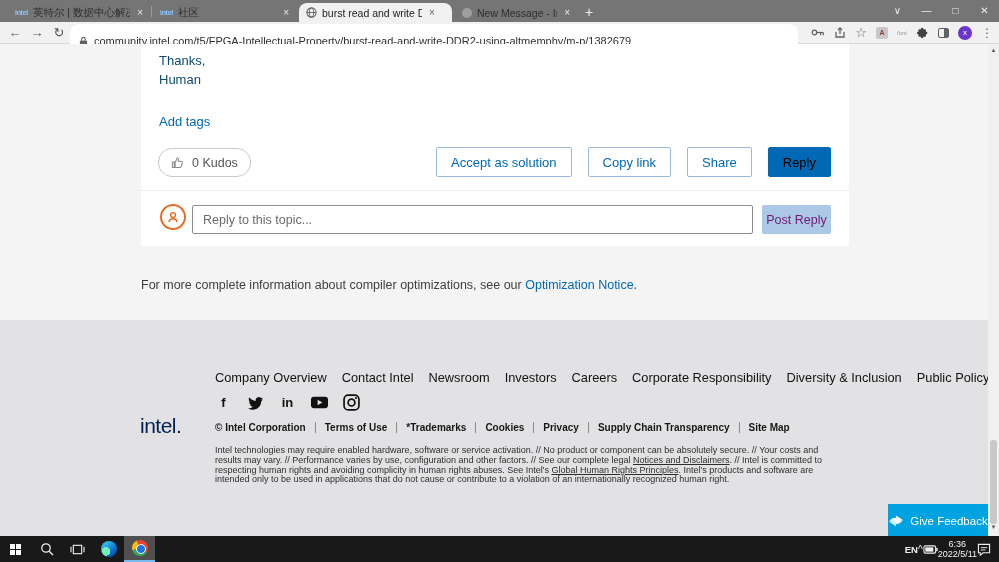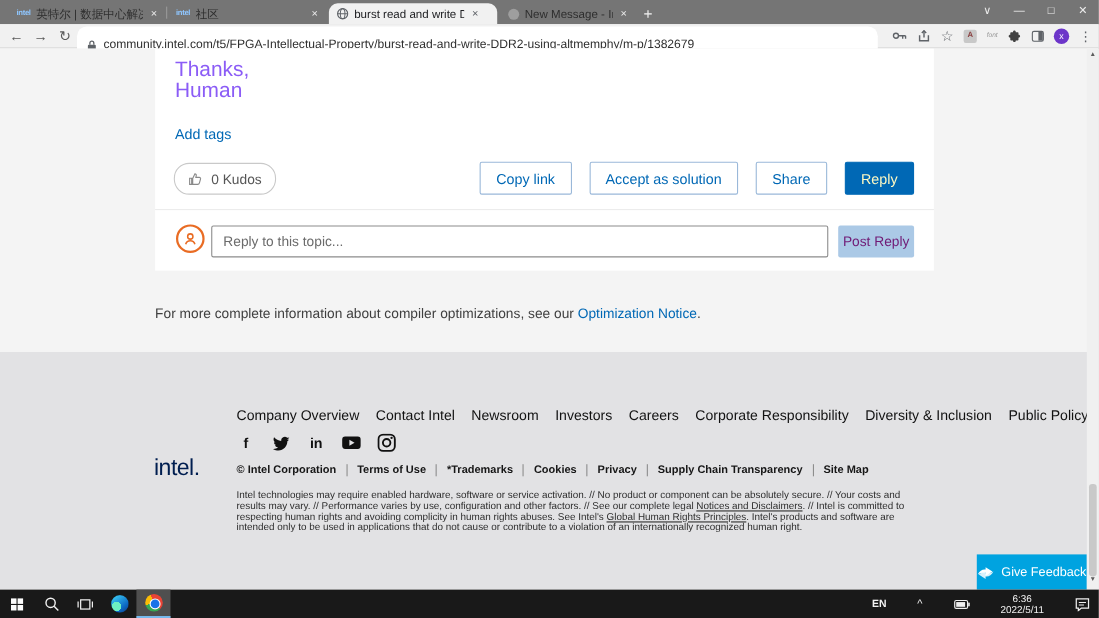--- a/index.html
+++ b/index.html
@@ -36,31 +36,31 @@
            align-items:center;justify-content:center;font-size:7px;color:#8a4040;font-weight:bold}
   .ext-font{font-size:6px;color:#9a9a9a;font-style:italic}
   .sidepanel{width:11px;height:10px;border:1.5px solid #5f6368;border-radius:2px;position:relative}
   .sidepanel::after{content:"";position:absolute;right:0;top:0;bottom:0;width:4px;background:#5f6368}
   .avatar-browser{width:14px;height:14px;border-radius:50%;background:#6c35c9;color:#fff;
                   font-size:8px;display:flex;align-items:center;justify-content:center}
 
   
   .page{position:absolute;top:44px;left:0;width:999px;height:492px;background:#f4f4f4;overflow:hidden}
   .card{position:absolute;left:141px;top:0;width:708px;height:202px;background:#fff}
-  .bodytxt{position:absolute;left:18px;font-size:19px;color:#8b5cf6}
+  .bodytxt{position:absolute;left:18px;font-size:13px;color:#0c4a6e}
   .link{color:#0068b5;text-decoration:none}
   .addtags{position:absolute;left:18px;top:70px;font-size:13px}
   .kudos{position:absolute;left:17px;top:104px;height:29px;border:1px solid #c9c9c9;background:#fff;
          border-radius:14px;display:flex;align-items:center;gap:8px;padding:0 12px;
          font-size:12.5px;color:#555}
   .actions{position:absolute;right:18px;top:103px;display:flex;gap:16px}
   .btn{height:30px;display:flex;align-items:center;justify-content:center;font-size:13px;
        border-radius:2px;padding:0 14px;white-space:nowrap}
   .btn.outline{border:1px solid #9ab8d9;background:#fff;color:#0068b5}
-  .btn.solid{background:#0068b5;border:1px solid #0068b5;color:#fef9c3}
+  .btn.solid{background:#0068b5;border:1px solid #0068b5;color:#000000}
   .divider{position:absolute;left:0;top:146px;width:100%;height:1px;background:#ececec}
   .reply-avatar{position:absolute;left:19px;top:160px;width:26px;height:26px;border-radius:50%;
                 border:2px solid #e96c24;display:flex;align-items:center;justify-content:center}
   .reply-input{position:absolute;left:51px;top:161px;width:561px;height:29px;border:1px solid #8c8c8c;
                border-radius:2px;padding:0 10px;font-size:12.5px;color:#333;background:#fff;
                font-family:"Liberation Sans",sans-serif}
   .reply-input::placeholder{color:#6b6b6b;opacity:1}
   .postreply{position:absolute;left:621px;top:161px;width:69px;height:29px;background:#abc9e6;
              color:#701a75;font-size:12.5px;border:none;border-radius:2px}
   .notice{position:absolute;left:141px;top:234px;font-size:12.5px;color:#3f3f3f}
@@ -100,21 +100,21 @@
   .win-grid{display:grid;grid-template-columns:5px 5px;grid-template-rows:5px 5px;gap:1px}
   .win-grid i{background:#fdfdfd;display:block}
   .edge-icon{width:16px;height:16px;border-radius:50%;
              background:radial-gradient(circle at 30% 65%,#6df0c2 0 28%,transparent 29%),
                         linear-gradient(140deg,#35c1f1 15%,#0b66c2 70%,#123a7a 100%)}
   .chrome-icon{width:16px;height:16px;border-radius:50%;position:relative;
        background:conic-gradient(from 135deg,#34a853 0 120deg,#fbbc05 120deg 200deg,
                   #ea4335 200deg 360deg)}
   .chrome-icon::after{content:"";position:absolute;left:4px;top:4px;width:8px;height:8px;
        border-radius:50%;background:#1a73e8;border:1.6px solid #fff}
-  .tray{margin-left:auto;display:flex;align-items:center;gap:28px;padding-right:8px;color:#f2f2f2}
+  .tray{margin-left:auto;display:flex;align-items:center;gap:0;padding-right:8px;color:#f2f2f2}
   .tray .lang{font-size:9.5px;font-weight:bold}
   .tray .caret{font-size:10px}
   .clock{font-size:9px;line-height:10.5px;text-align:center}
 </style>
 </head>
 <body>
 
 <div class="screen">
 
   <div class="tabstrip">
@@ -195,22 +195,22 @@
       <a class="link addtags" href="#">Add tags</a>
 
       <div class="kudos">
         <svg width="13" height="13" viewBox="0 0 14 14">
           <path d="M1.5 6.5h2v6h-2z M4.5 6.8l2.2-4.6c.9 0 1.5.7 1.3 1.6L7.6 5.6h3.3c.9 0 1.5.8 1.3 1.6l-1.1 3.9c-.2.8-.9 1.4-1.7 1.4H4.5V6.8z" fill="none" stroke="#8a8a8a" stroke-width="1.1"></path>
         </svg>
         <span>0 Kudos</span>
       </div>
 
       <div class="actions">
+        <button class="btn outline">Accept as solution</button>
         <button class="btn outline">Copy link</button>
-        <button class="btn outline">Accept as solution</button>
         <button class="btn outline">Share</button>
         <button class="btn solid">Reply</button>
       </div>
 
       <div class="divider"></div>
 
       <div class="reply-avatar">
         <svg width="14" height="14" viewBox="0 0 14 14">
           <circle cx="7" cy="5" r="2.4" fill="none" stroke="#e96c24" stroke-width="1.4"></circle>
           <path d="M2.8 12c.6-2.2 2.2-3.2 4.2-3.2s3.6 1 4.2 3.2" fill="none" stroke="#e96c24" stroke-width="1.4"></path>

